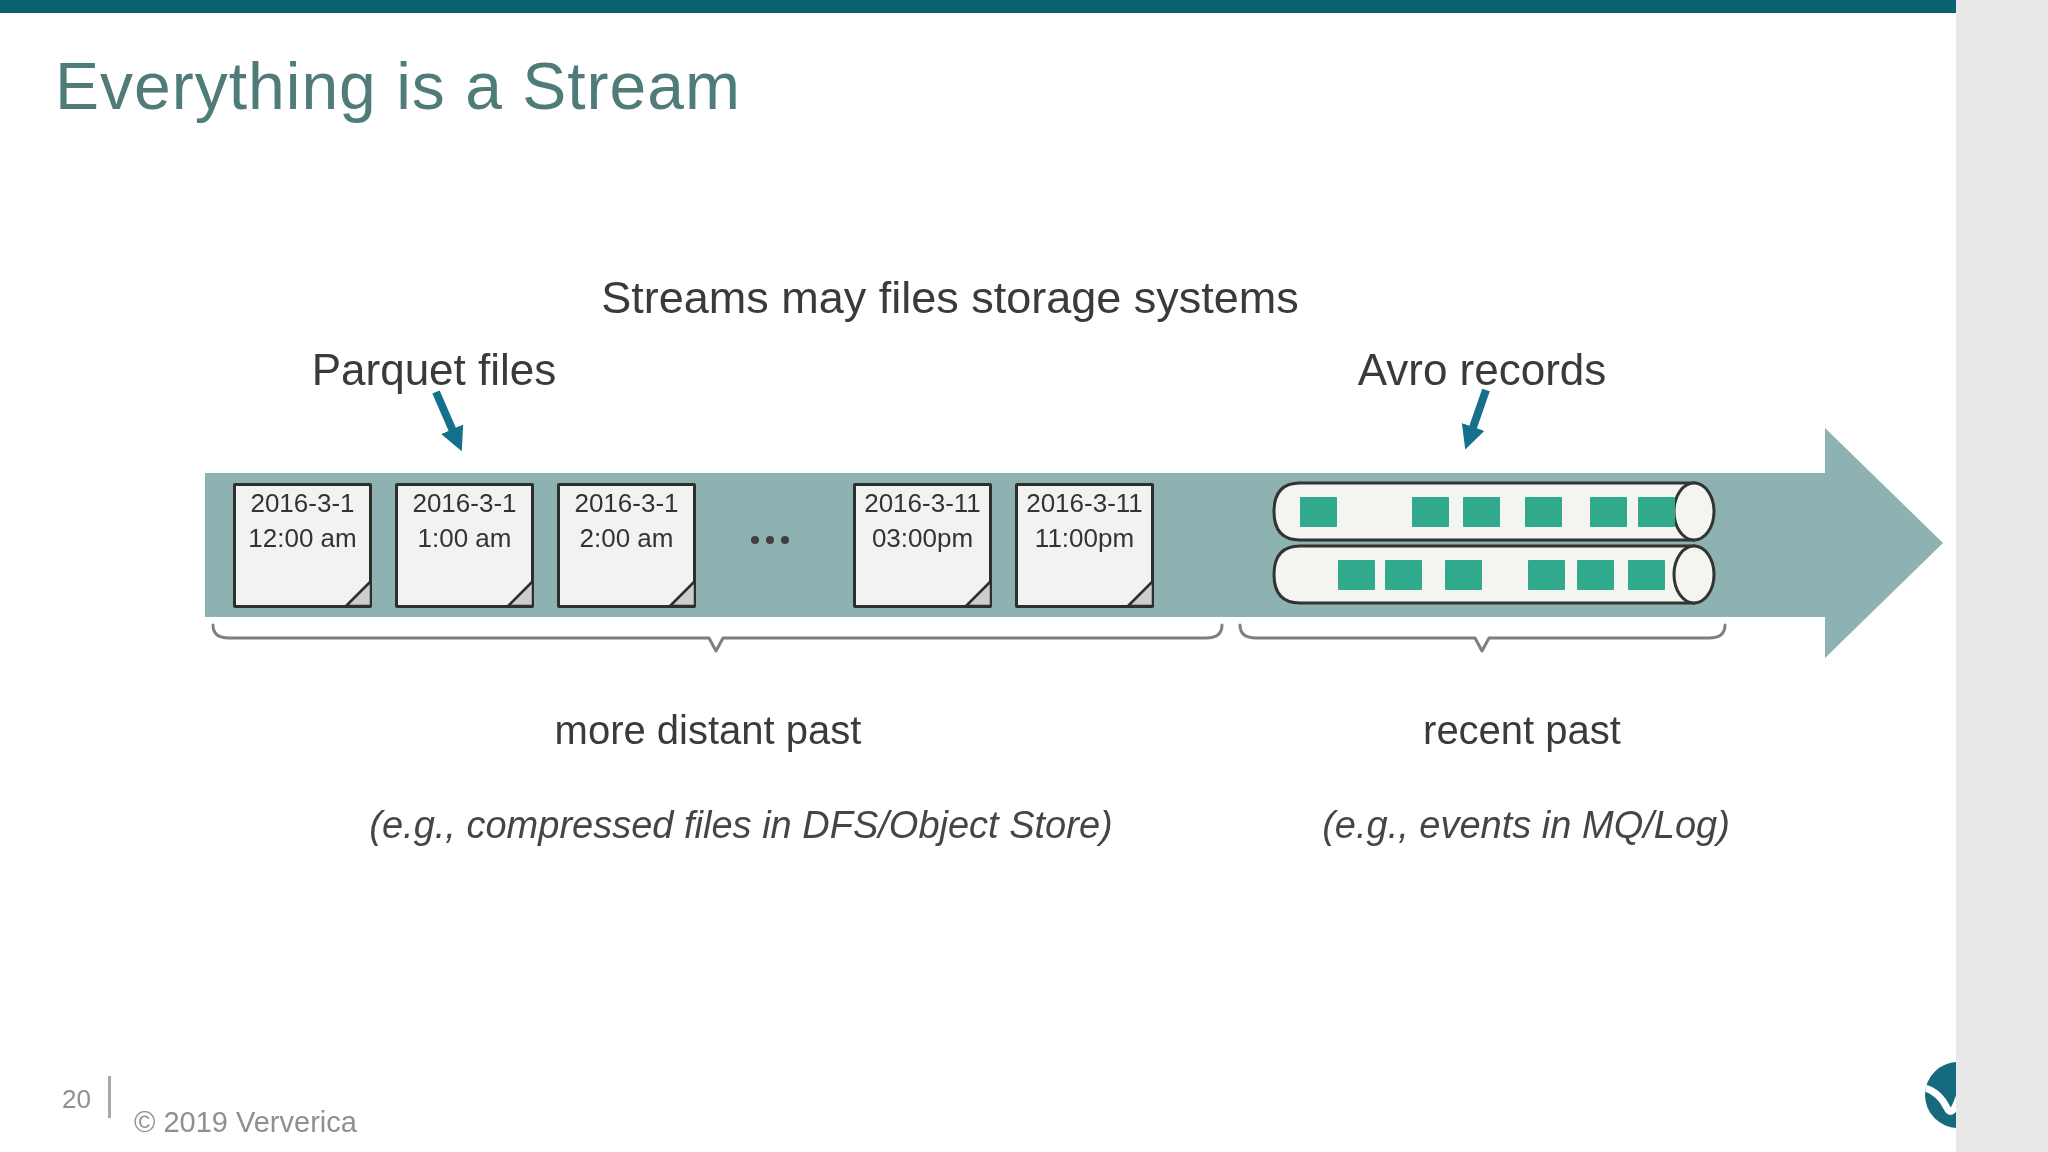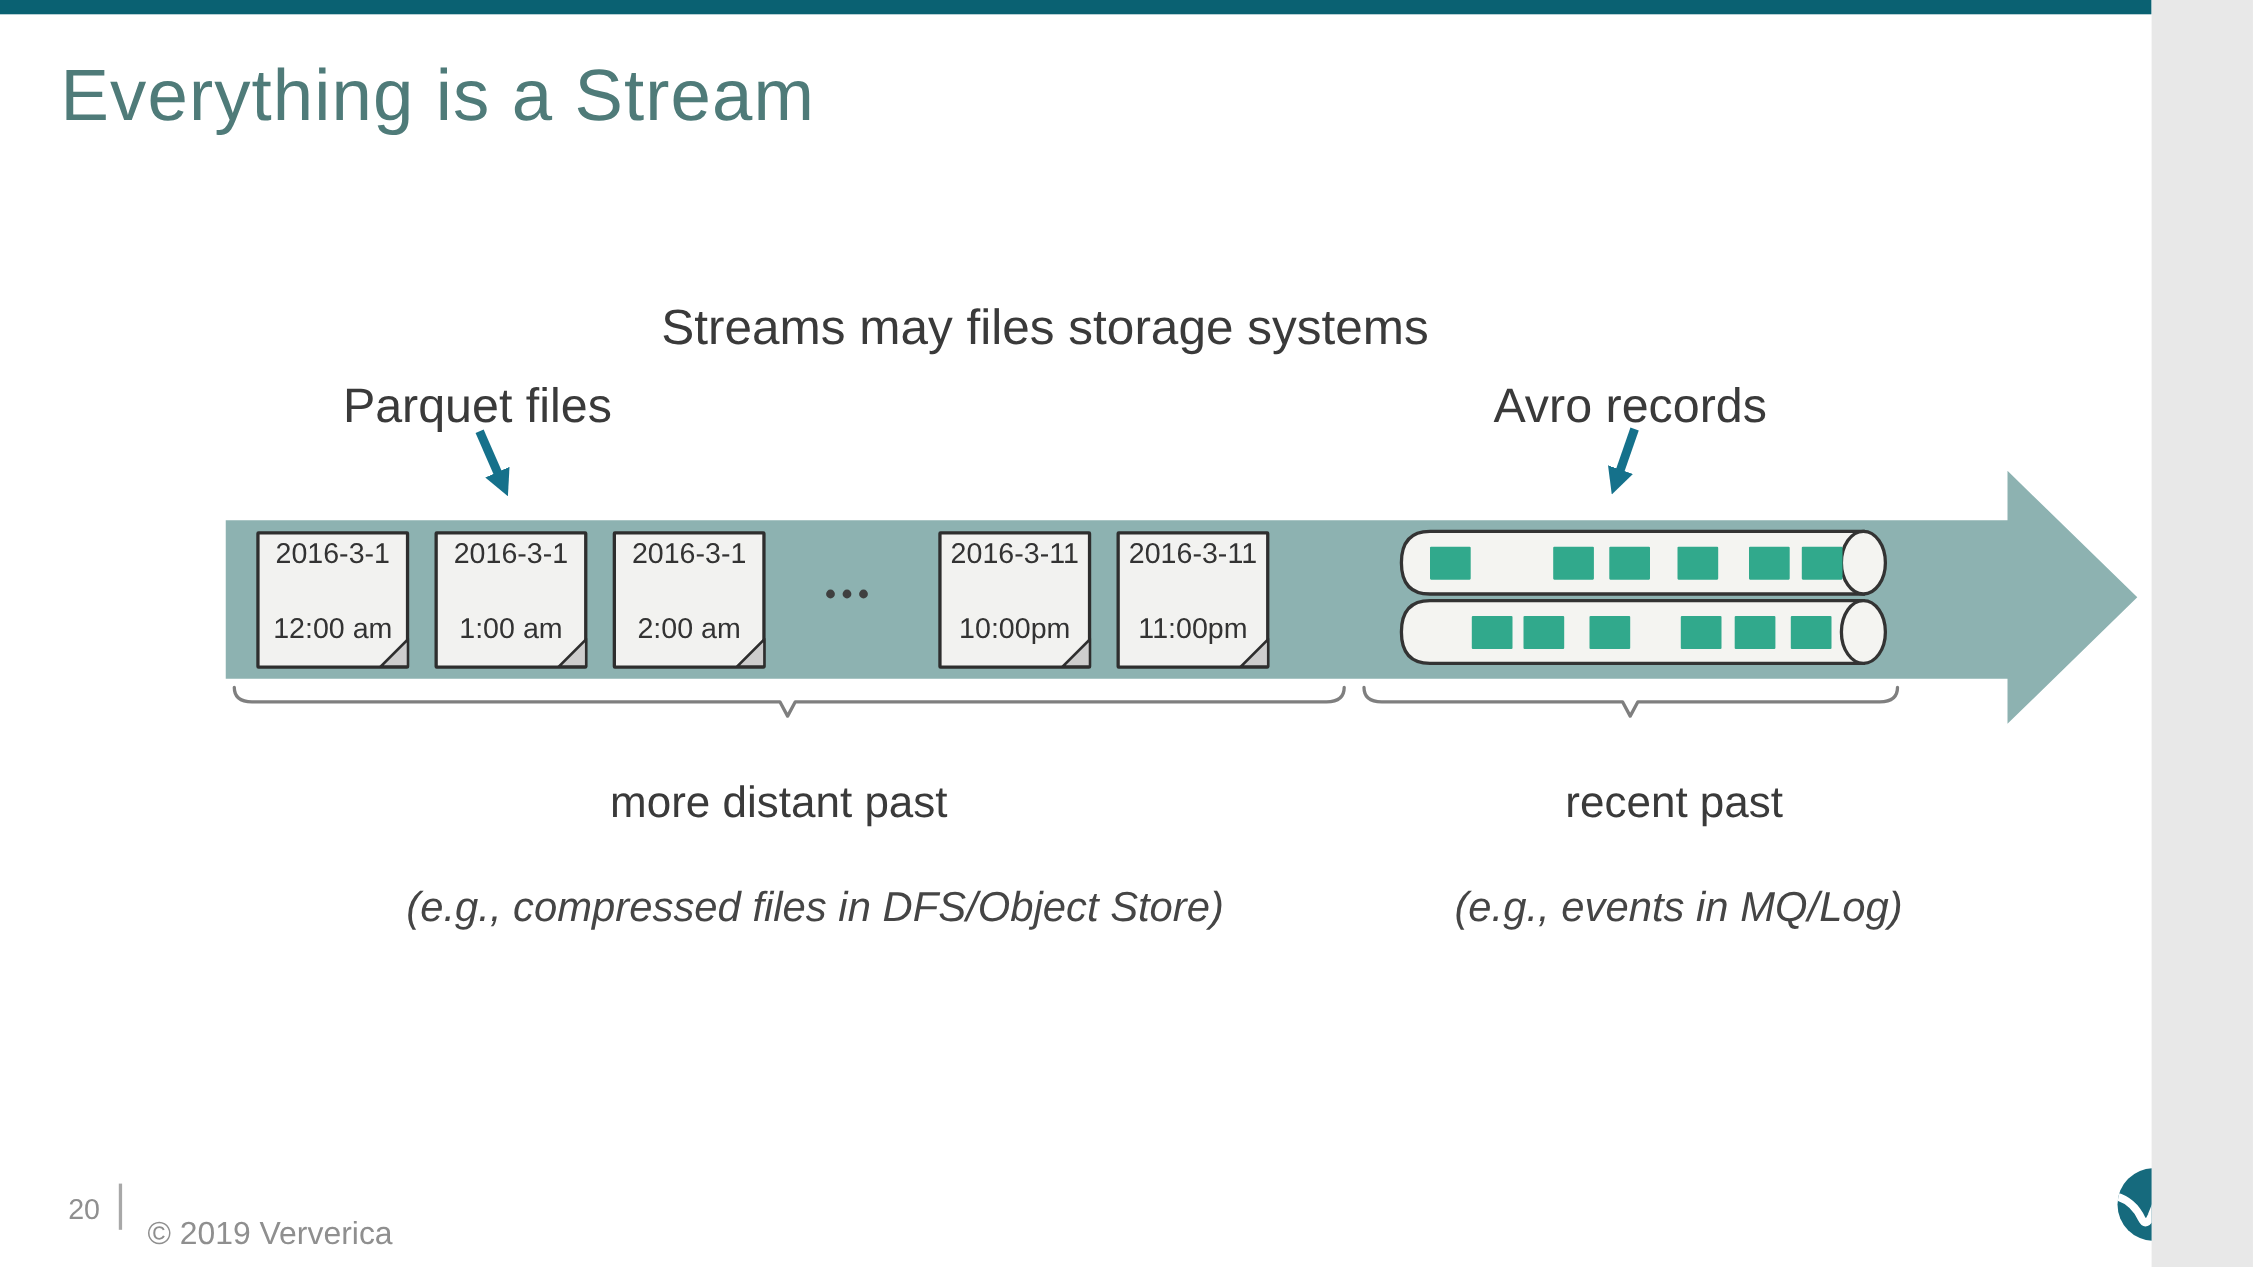--- a/index.html
+++ b/index.html
@@ -19,21 +19,21 @@
   .ann{
     position:absolute;top:345px;transform:translateX(-50%);
     font-size:44px;color:#3a3a3a;white-space:nowrap;
   }
   .ann.parquet{left:434px;}
   .ann.avro{left:1482px;}
   .abs{position:absolute;}
   .file-card{
     position:absolute;top:483px;width:139px;height:125px;box-sizing:border-box;
     background:#f2f2f0;border:3px solid #2e2e2e;border-radius:2px;
-    display:flex;flex-direction:column;align-items:center;justify-content:space-between;
+    display:flex;flex-direction:column;align-items:center;justify-content:flex-start;
     padding-bottom:16px;font-size:26px;line-height:35px;color:#333;text-align:center;
   }
   .dots{position:absolute;left:751px;top:536px;display:flex;gap:7px;}
   .dots span{width:8px;height:8px;border-radius:50%;background:#3f3f3f;}
   .group-label{
     position:absolute;top:708px;transform:translateX(-50%);
     font-size:40px;color:#3a3a3a;white-space:nowrap;
   }
   .group-example{
     position:absolute;top:804px;transform:translateX(-50%);
@@ -101,21 +101,21 @@
   </div>
 
   <div class="dots">
       <span></span>
       <span></span>
       <span></span>
     </div>
 
   <div class="file-card" style="left:853px;">
     <span>2016-3-11</span>
-    <span>10:00pm</span>
+    <span>03:00pm</span>
     <svg class="abs" style="right:-3px;bottom:-3px;" width="30" height="30" viewBox="0 0 30 30">
       <polygon points="29,3 4,28 29,28" fill="#cdcdcd" stroke="#2e2e2e" stroke-width="2.5" stroke-linejoin="round"></polygon>
     </svg>
   </div>
   <div class="file-card" style="left:1015px;">
     <span>2016-3-11</span>
     <span>11:00pm</span>
     <svg class="abs" style="right:-3px;bottom:-3px;" width="30" height="30" viewBox="0 0 30 30">
       <polygon points="29,3 4,28 29,28" fill="#cdcdcd" stroke="#2e2e2e" stroke-width="2.5" stroke-linejoin="round"></polygon>
     </svg>

